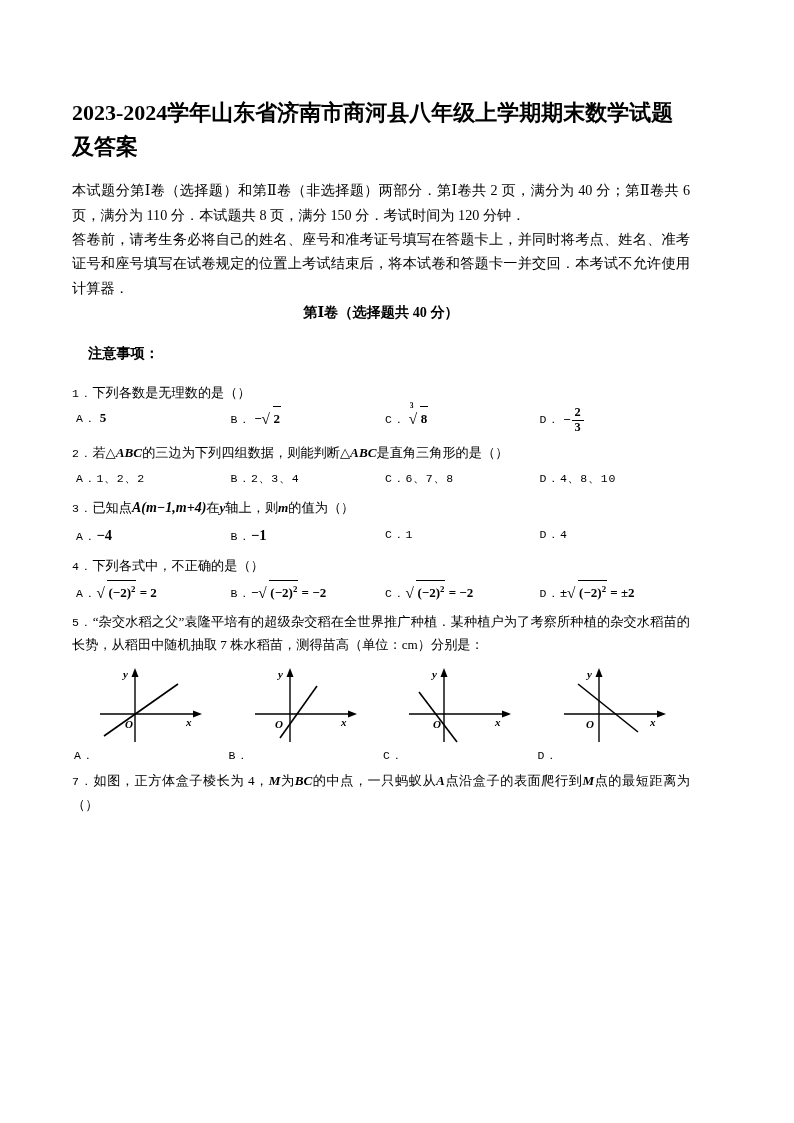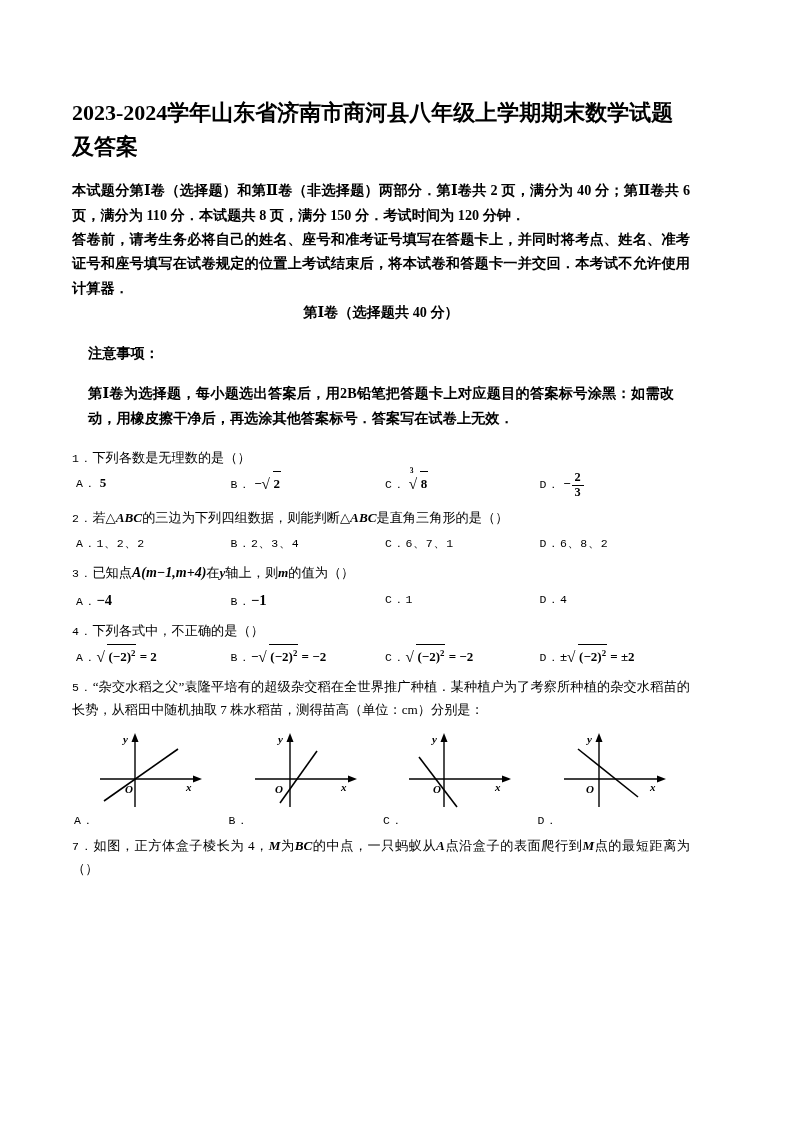--- a/index.html
+++ b/index.html
@@ -23,21 +23,21 @@
   .doc-title {
     font-family: "Liberation Serif", "DejaVu Serif", serif;
     font-weight: bold;
     font-size: 22px;
     line-height: 1.55;
     text-align: left;
     margin: 0 0 14px 0;
     letter-spacing: 0px;
   }
   .intro {
-    font-weight: bold;
+    font-weight: normal;
     font-size: 14.2px;
     line-height: 1.72;
     margin: 0;
     text-align: justify;
   }
   .intro p { margin: 0; }
   .center-head {
     text-align: center;
     font-weight: bold;
     font-size: 14.2px;
@@ -149,21 +149,20 @@
 
   <div class="intro">
     <p>本试题分第Ⅰ卷（选择题）和第Ⅱ卷（非选择题）两部分．第Ⅰ卷共 2 页，满分为 40 分；第Ⅱ卷共 6 页，满分为 110 分．本试题共 8 页，满分 150 分．考试时间为 120 分钟．</p>
     <p>答卷前，请考生务必将自己的姓名、座号和准考证号填写在答题卡上，并同时将考点、姓名、准考证号和座号填写在试卷规定的位置上考试结束后，将本试卷和答题卡一并交回．本考试不允许使用计算器．</p>
   </div>
 
   <div class="center-head">第Ⅰ卷（选择题共 40 分）</div>
 
   <div class="notice">
     <p>注意事项：</p>
-    <p>第Ⅰ卷为选择题，每小题选出答案后，用2B铅笔把答题卡上对应题目的答案标号涂黑：如需改动，用橡皮擦干净后，再选涂其他答案标号．答案写在试卷上无效．</p>
   </div>
 
   <div class="q-block">
     <p class="q-stem">
       <span class="opt-lab">1．</span><span>下列各数是无理数的是（）</span>
     </p>
     <div class="opts">
       <div>
         <span class="opt-lab">A．</span>
         <span class="mb">5</span>
@@ -186,22 +185,22 @@
     </div>
   </div>
 
   <div class="q-block">
     <p class="q-stem">
       <span class="opt-lab">2．</span><span>若</span><span class="mi">△ABC</span><span>的三边为下列四组数据，则能判断</span><span class="mi">△ABC</span><span>是直角三角形的是（）</span>
     </p>
     <div class="opts">
       <div><span class="opt-lab">A．</span><span class="opt-lab">1、2、2</span></div>
       <div><span class="opt-lab">B．</span><span class="opt-lab">2、3、4</span></div>
-      <div><span class="opt-lab">C．</span><span class="opt-lab">6、7、1</span></div>
-      <div><span class="opt-lab">D．</span><span class="opt-lab">6、8、2</span></div>
+      <div><span class="opt-lab">C．</span><span class="opt-lab">6、7、8</span></div>
+      <div><span class="opt-lab">D．</span><span class="opt-lab">4、8、10</span></div>
     </div>
   </div>
 
   <div class="q-block">
     <p class="q-stem">
       <span class="opt-lab">3．</span><span>已知点</span><span class="mi" style="font-size:1.06em">A(m−1,m+4)</span><span>在</span><span class="mi">y</span><span>轴上，则</span><span class="mi">m</span><span>的值为（）</span>
     </p>
     <div class="opts">
       <div><span class="opt-lab">A．</span><span class="mb" style="font-size:1.12em">−4</span></div>
       <div><span class="opt-lab">B．</span><span class="mb" style="font-size:1.12em">−1</span></div>

